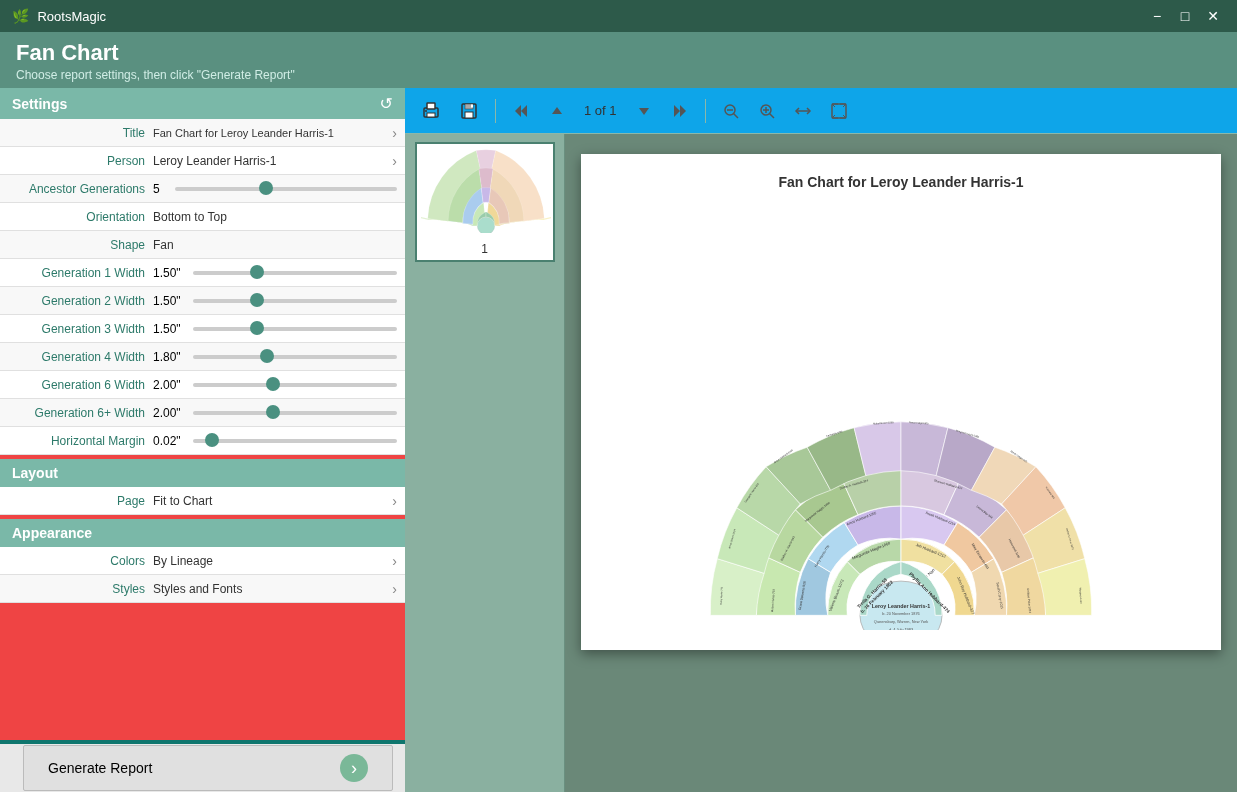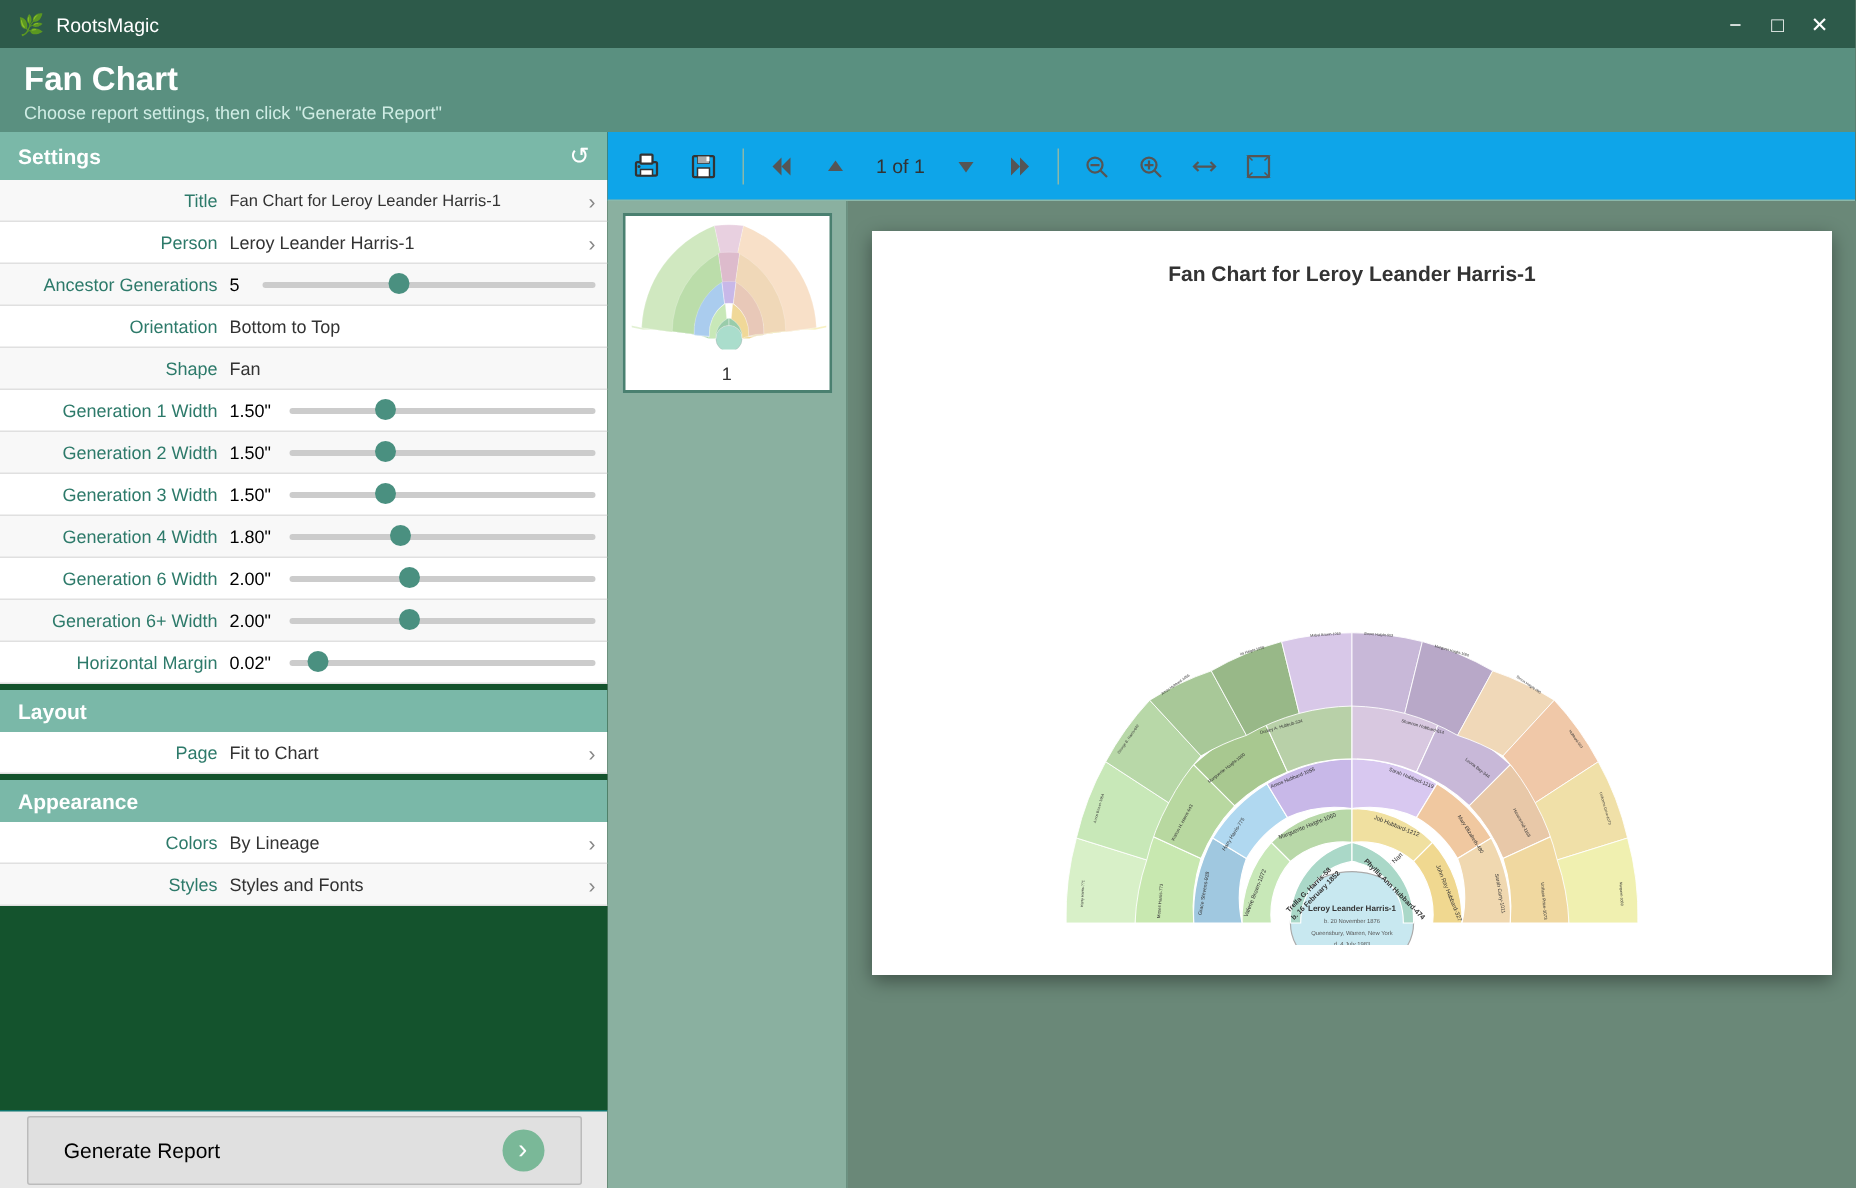--- a/index.html
+++ b/index.html
@@ -53,21 +53,21 @@
       background: none; border: none; cursor: pointer; font-size: 18px;
       padding: 4px 6px; color: #333; border-radius: 3px;
       display: flex; align-items: center; justify-content: center;
     }
     .toolbar-separator { width: 1px; height: 24px; background: #8ab8aa; margin: 0 4px; }
     .page-indicator { font-size: 13px; color: #333; padding: 0 6px; }
 
     
     .settings-panel {
       width: 405px;
-      background: #14532d;
+      background: #ef4444;
       display: flex;
       flex-direction: column;
       overflow-y: auto;
     }
 
     .section-header {
       background: #7ab8a8;
       color: white;
       font-size: 14px;
       font-weight: 600;
@@ -187,25 +187,25 @@
     
     .fan-chart-container {
       display: flex;
       justify-content: center;
       align-items: center;
     }
 
     
     .generate-bar {
       background: #e8e8e8;
-      border-top: 1px solid #0f766e;
+      border-top: 4px solid #0f766e;
       padding: 6px 12px;
       display: flex;
       align-items: center;
-      justify-content: center;
+      justify-content: flex-end;
       height: 52px;
     }
     .generate-btn {
       background: #e0e0e0;
       border: 1px solid #bbb;
       padding: 8px 24px;
       font-size: 14px;
       cursor: pointer;
       border-radius: 2px;
       display: flex;

